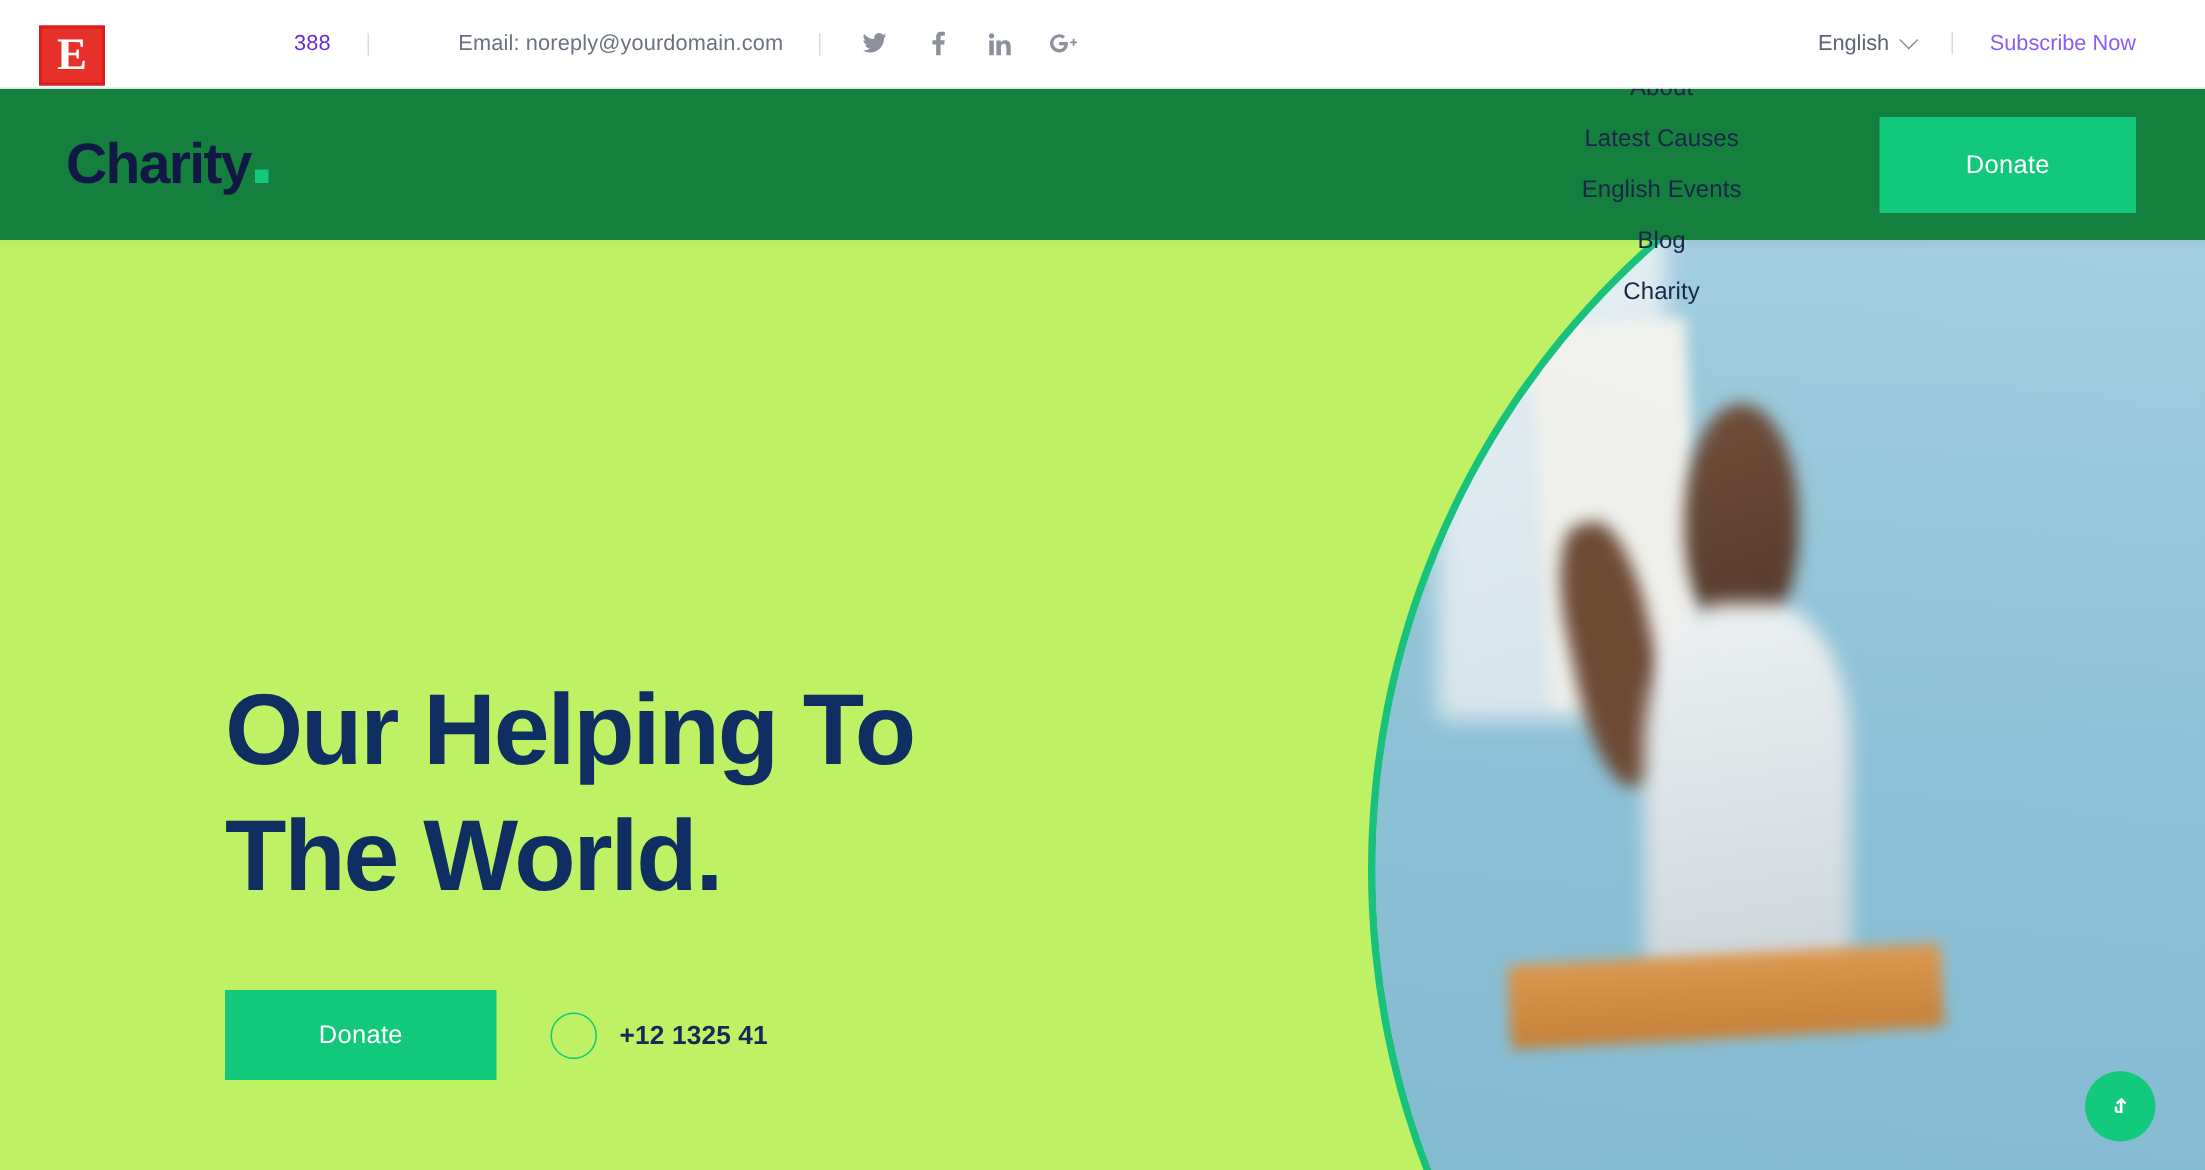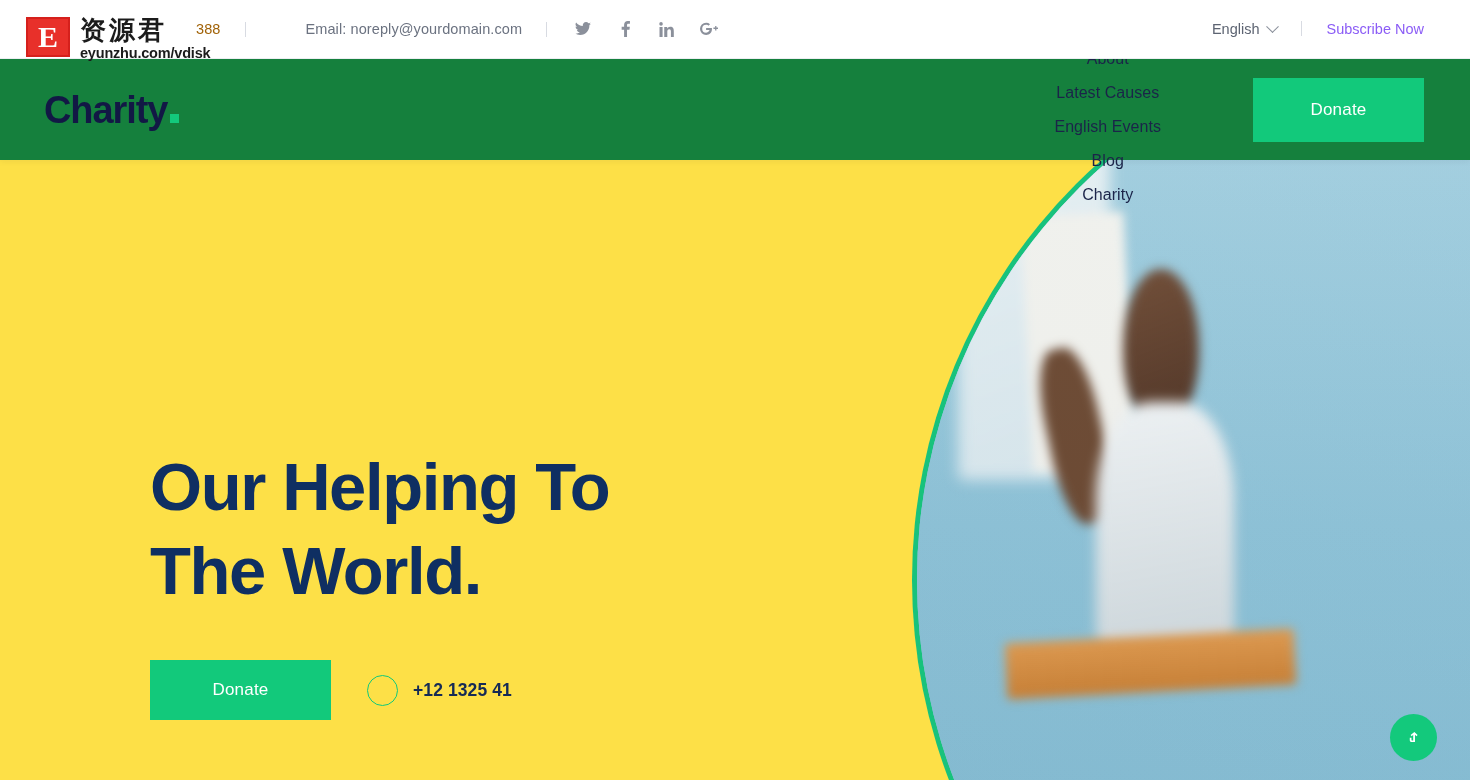--- a/index.html
+++ b/index.html
@@ -37,21 +37,21 @@
 
   .topbar-left {
     display: flex;
     align-items: center;
     margin-left: 196px;
     gap: 0;
   }
 
   .tb-phone {
     font-size: 14.5px;
-    color: #a16207;
+    color: #6d28d9;
     letter-spacing: .1px;
     white-space: nowrap;
   }
 
   .tb-sep {
     display: inline-block;
     width: 1px;
     height: 15px;
     background: #d8dbe2;
     margin: 0 24px;
@@ -233,21 +233,21 @@
     letter-spacing: .2px;
     font-family: "Liberation Sans", sans-serif;
   }
 
   
   .hero {
     position: absolute;
     top: 160px; left: 0;
     width: 1470px;
     height: 620px;
-    background: #fde047;
+    background: #bef264;
     overflow: hidden;
   }
 
   
   .hero-media {
     position: absolute;
     top: -140px;
     left: 912px;
     width: 1120px;
     height: 1120px;
@@ -461,24 +461,20 @@
       </div>
       <span class="tb-sep"></span>
       <span class="subscribe">Subscribe Now</span>
     </div>
   </div>
 
   <div class="watermark">
     <div class="wm-badge">
       <span class="wm-badge-inner">E</span>
     </div>
-    <div class="wm-text">
-      <span class="wm-cn">资源君</span>
-      <span class="wm-url">eyunzhu.com/vdisk</span>
-    </div>
   </div>
 
   <div class="header">
     <div class="brand">
       <span>Charity</span>
       <span class="brand-dot"></span>
     </div>
 
     <nav class="nav">
       <span class="nav-item">Home</span>

